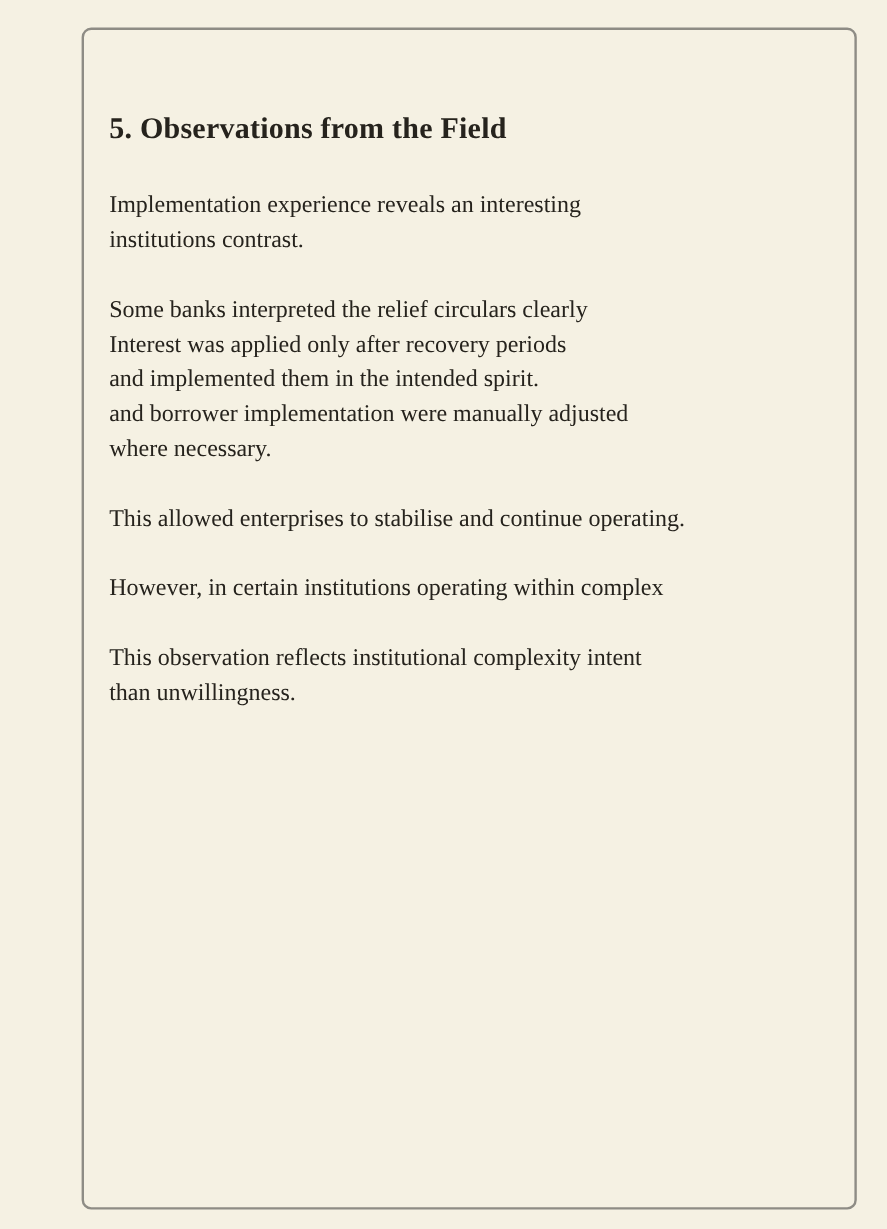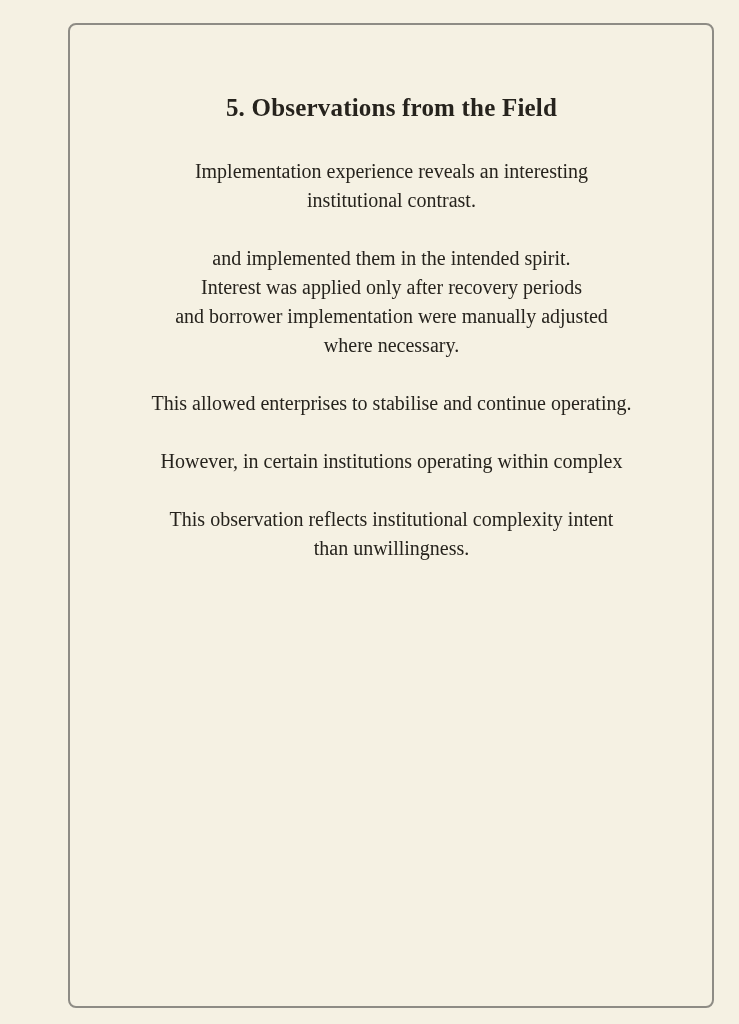--- a/index.html
+++ b/index.html
@@ -13,21 +13,20 @@
     height: 1024px;
     background: var(--bg);
     font-family: "Liberation Serif", "DejaVu Serif", serif;
     color: var(--ink);
     overflow: hidden;
   }
   .page {
     position: relative;
     width: 739px;
     height: 875px;
-    text-align: center;
   }
   .card {
     position: absolute;
     left: 68px;
     top: 23px;
     width: 646px;
     height: 985px;
     border: 2px solid var(--border);
     border-radius: 8px;
     background: var(--bg);
@@ -53,26 +52,27 @@
 </head>
 <body>
 
 <div class="page">
   <div class="card">
 
     <h1 class="heading">5. Observations from the Field</h1>
 
     <div class="para">
       <div class="line">Implementation experience reveals an interesting</div>
-      <div class="line">institutional contrast.</div>
+      <div class="line">institutions contrast.</div>
     </div>
 
     <div class="para">
+      <div class="line">Some banks interpreted the relief circulars clearly</div>
+      <div class="line">Interest was applied only after recovery periods</div>
       <div class="line">and implemented them in the intended spirit.</div>
-      <div class="line">Interest was applied only after recovery periods</div>
       <div class="line">and borrower implementation were manually adjusted</div>
       <div class="line">where necessary.</div>
     </div>
 
     <div class="para">
       <div class="line">This allowed enterprises to stabilise and continue operating.</div>
     </div>
 
     <div class="para">
       <div class="line">However, in certain institutions operating within complex</div>

